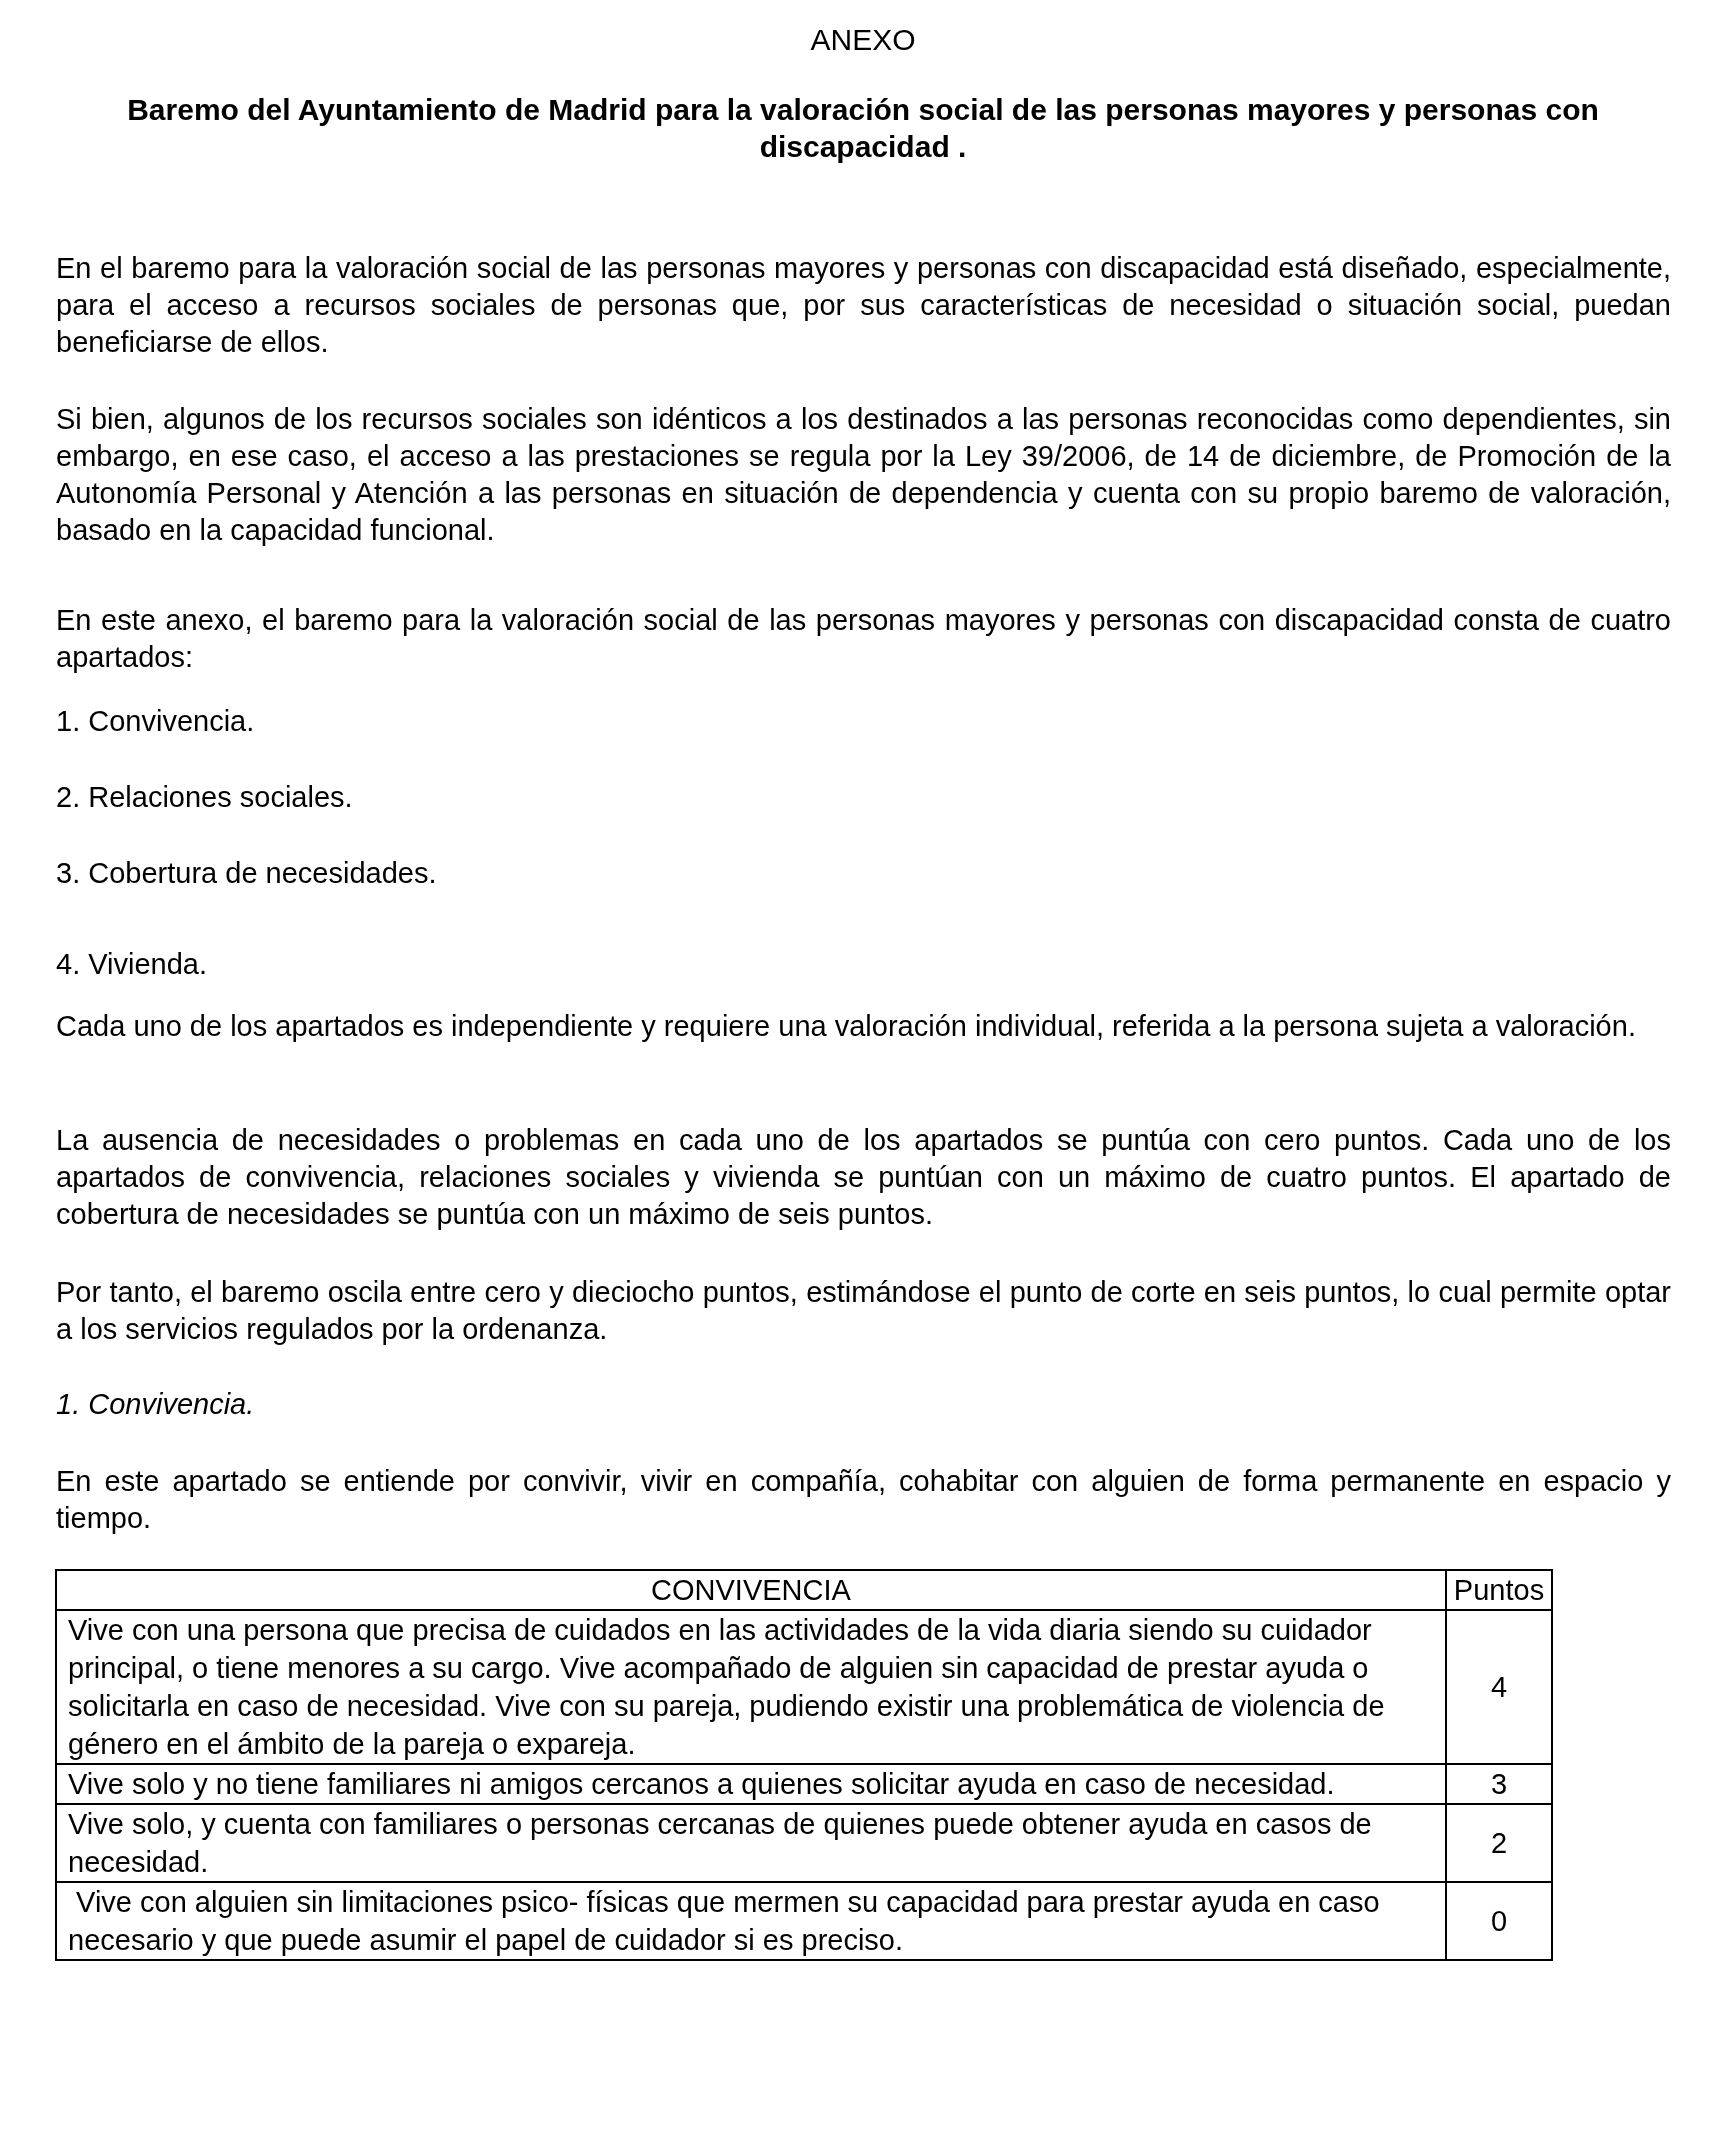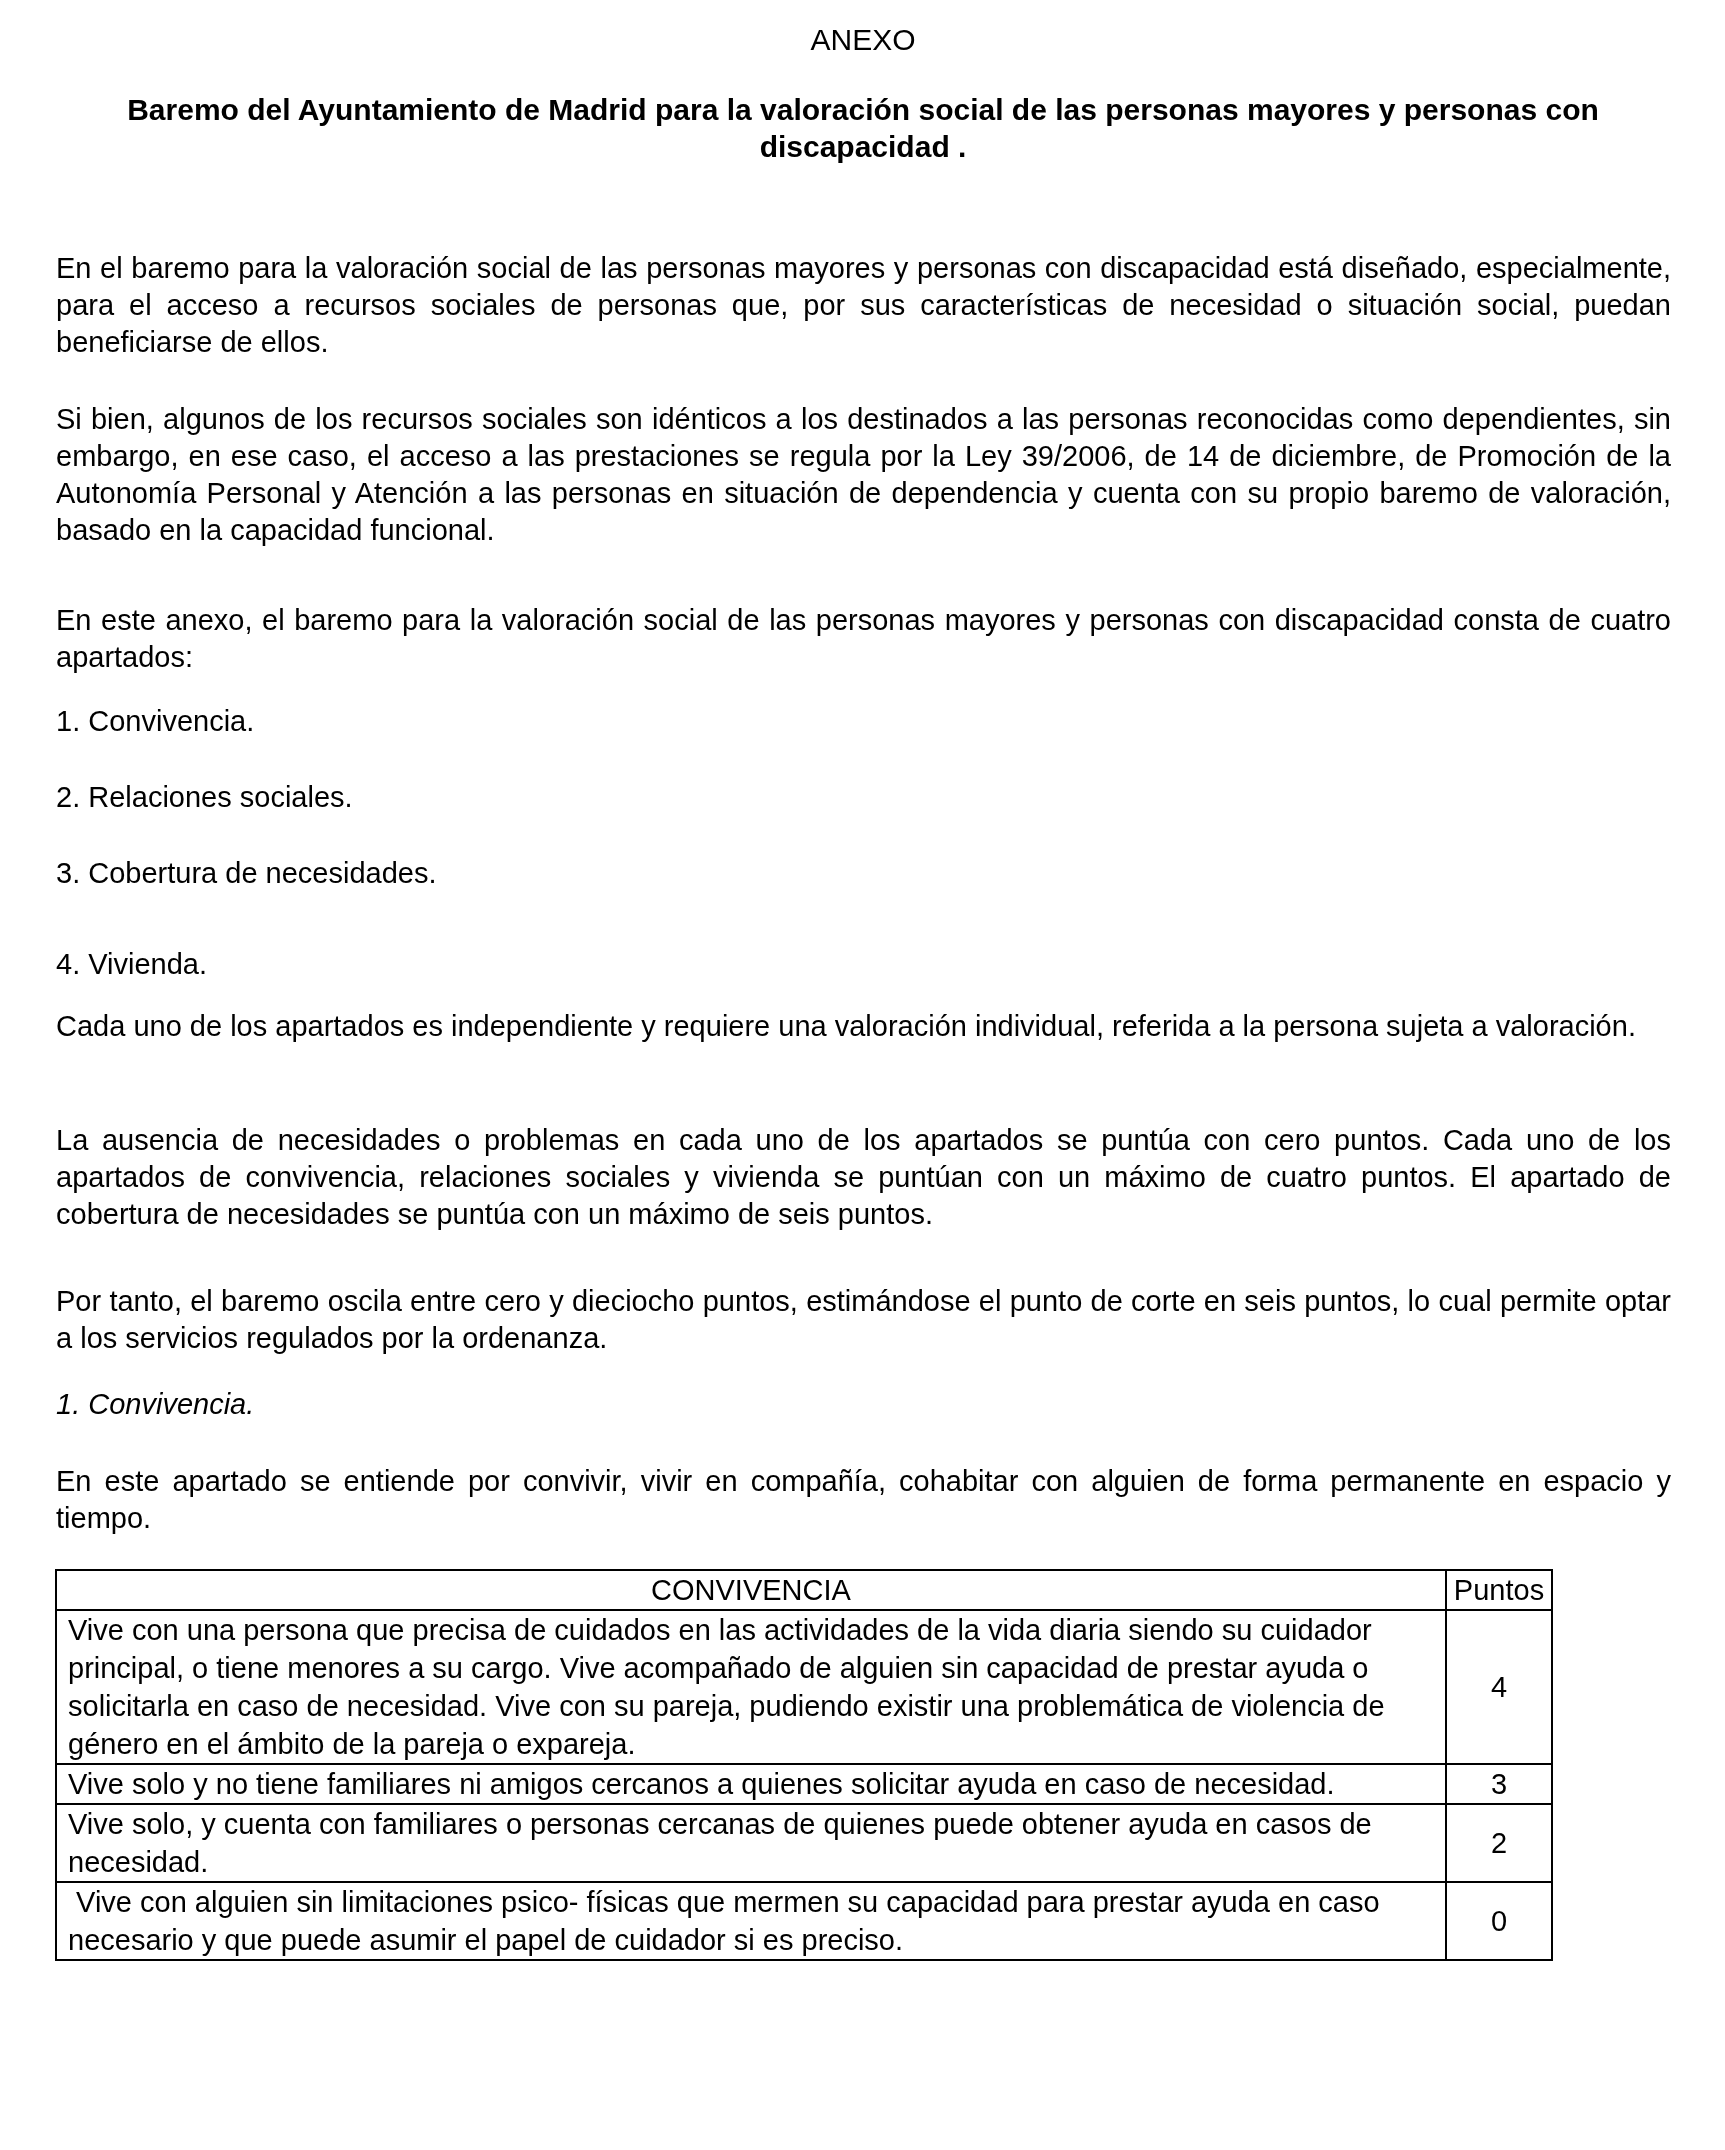--- a/index.html
+++ b/index.html
@@ -103,21 +103,21 @@
     <p class="list-item" style="top:703px;">1. Convivencia.</p>
     <p class="list-item" style="top:779px;">2. Relaciones sociales.</p>
     <p class="list-item" style="top:855px;">3. Cobertura de necesidades.</p>
     <p class="list-item" style="top:930px;margin-top:16px;">4. Vivienda.</p>
   </div>
 
   <p class="para" style="top:1008px;">Cada uno de los apartados es independiente y requiere una valoración individual, referida a la persona sujeta a valoración.</p>
 
   <p class="para" style="top:1122px;">La ausencia de necesidades o problemas en cada uno de los apartados se puntúa con cero puntos. Cada uno de los apartados de convivencia, relaciones sociales y vivienda se puntúan con un máximo de cuatro puntos. El apartado de cobertura de necesidades se puntúa con un máximo de seis puntos.</p>
 
-  <p class="para" style="top:1274px;margin-top:9px;">Por tanto, el baremo oscila entre cero y dieciocho puntos, estimándose el punto de corte en seis puntos, lo cual permite optar a los servicios regulados por la ordenanza.</p>
+  <p class="para" style="top:1274px;">Por tanto, el baremo oscila entre cero y dieciocho puntos, estimándose el punto de corte en seis puntos, lo cual permite optar a los servicios regulados por la ordenanza.</p>
 
   <p class="para italic" style="top:1386px;">1. Convivencia.</p>
 
   <p class="para" style="top:1463px;">En este apartado se entiende por convivir, vivir en compañía, cohabitar con alguien de forma permanente en espacio y tiempo.</p>
 
   <table class="baremo">
     <thead>
       <tr>
         <th>CONVIVENCIA</th>
         <th class="pts-head">Puntos</th>

